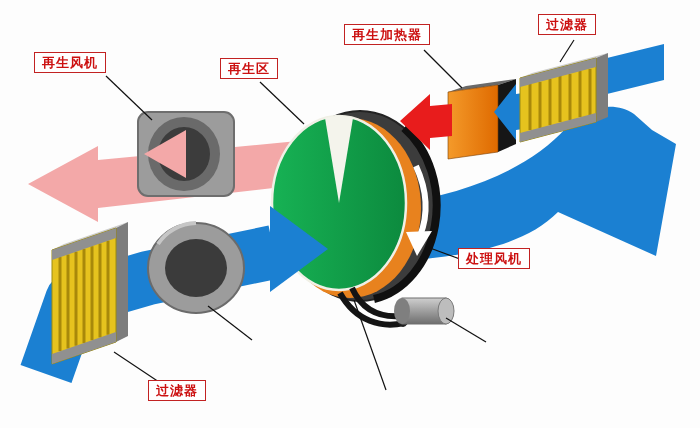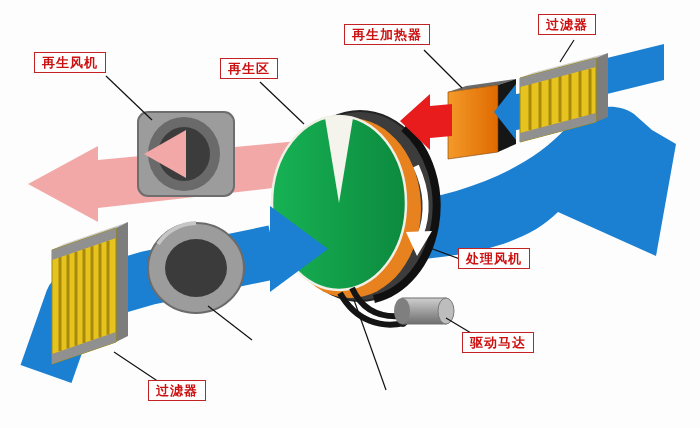--- a/index.html
+++ b/index.html
@@ -129,16 +129,15 @@
       <line x1="168" y1="388" x2="114" y2="352"></line>
       <line x1="386" y1="390" x2="354" y2="300"></line>
     </g>
   </svg>
 
   <div class="label" style="left:34px;top:52px">再生风机</div>
   <div class="label" style="left:220px;top:58px">再生区</div>
   <div class="label" style="left:344px;top:24px">再生加热器</div>
   <div class="label" style="left:538px;top:14px">过滤器</div>
   <div class="label" style="left:458px;top:248px">处理风机</div>
-  <div class="label" style="left:462px;top:332px">驱动马达</div>
   <div class="label" style="left:148px;top:380px">过滤器</div>
 
 </div>
 
 </body></html>

